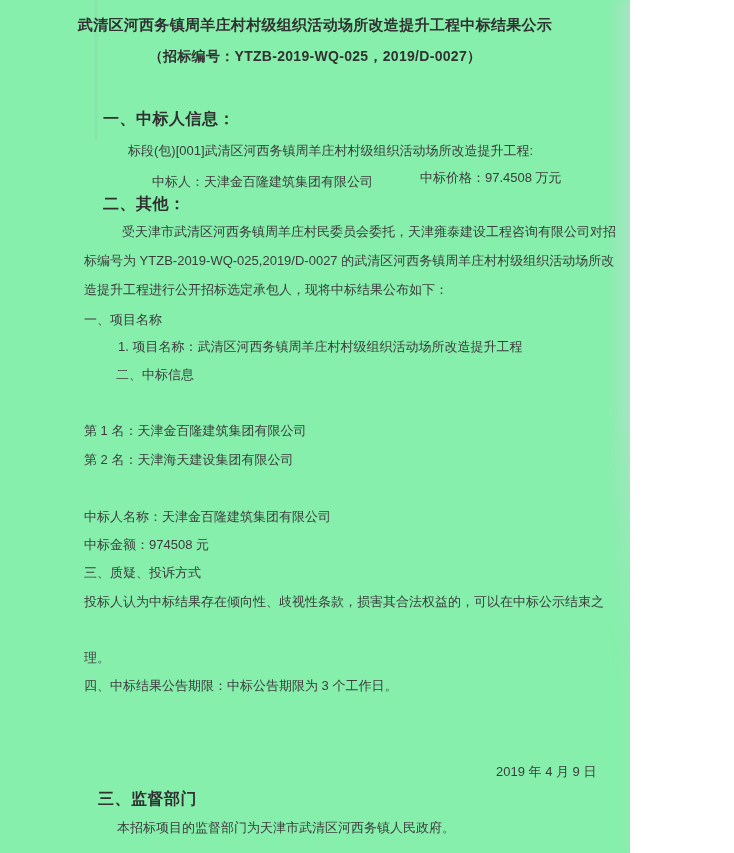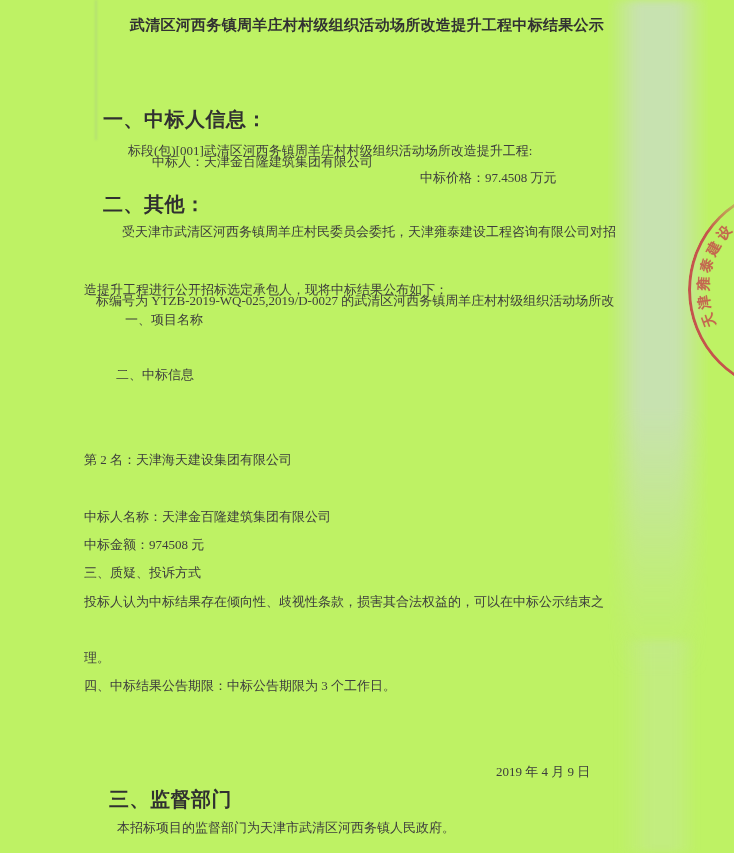--- a/index.html
+++ b/index.html
@@ -1,21 +1,21 @@
 <!DOCTYPE html>
 <html><head>
 <meta charset="utf-8">
 <style>
   html,body{margin:0;padding:0;background:#ffffff;}
   .page{
     position:relative;
-    width:734px;height:853px;
-    background:#bef264;
+    width:630px;height:853px;
+    background:#86efac;
     overflow:hidden;
-    font-family:Liberation Serif, serif;
+    font-family:Liberation Sans, sans-serif;
     color:#3b3b3b;
   }
   
   .scan-band{
     position:absolute;left:608px;top:0;width:100px;height:680px;
     background:linear-gradient(90deg, rgba(206,216,223,0) 0%, rgba(206,216,223,0.62) 30%, rgba(206,216,223,0.62) 68%, rgba(206,216,223,0) 100%);
     filter:blur(4px);
     -webkit-mask-image:linear-gradient(to bottom, black 0%, black 60%, rgba(0,0,0,0.3) 85%, transparent 100%);
     mask-image:linear-gradient(to bottom, black 0%, black 60%, rgba(0,0,0,0.3) 85%, transparent 100%);
   }
@@ -31,21 +31,21 @@
   .ln{
     position:absolute;
     font-size:13px;line-height:20px;white-space:nowrap;
     color:#3d3d3d;
   }
   .title-ln{
     left:0;right:0;text-align:center;
     font-size:15px;font-weight:700;color:#323232;letter-spacing:0.3px;
   }
   .h{
-    font-size:20px;font-weight:700;color:#303030;letter-spacing:0.5px;text-align:right;
+    font-size:16px;font-weight:700;color:#303030;letter-spacing:0.5px;text-align:right;
   }
   
   .stamp{position:absolute;left:0;top:0;width:0;height:0;}
   .stamp-ring{
     position:absolute;left:688px;top:186px;width:208px;height:208px;
     border-radius:50%;
     border:3px solid rgba(198,84,76,0.75);
     box-sizing:border-box;
     -webkit-mask-image:linear-gradient(to bottom, transparent 0%, black 22%, black 92%, rgba(0,0,0,0.4) 100%);
     mask-image:linear-gradient(to bottom, transparent 0%, black 22%, black 92%, rgba(0,0,0,0.4) 100%);
@@ -63,49 +63,52 @@
 </head>
 <body>
 
 <div class="page">
 
   <div class="scan-band"></div>
   <div class="scan-band-lower"></div>
   <div class="crease"></div>
 
   <div class="ln title-ln" style="top:15px;">武清区河西务镇周羊庄村村级组织活动场所改造提升工程中标结果公示</div>
+  <div class="ln title-ln" style="top:46px;font-size:14px;">（招标编号：YTZB-2019-WQ-025，2019/D-0027）</div>
 
   <div class="ln h" style="left:103px;top:109px;">一、中标人信息：</div>
   <div class="ln" style="left:128px;top:141px;">标段(包)[001]武清区河西务镇周羊庄村村级组织活动场所改造提升工程:</div>
-  <div class="ln" style="left:152px;top:152px;">中标人：天津金百隆建筑集团有限公司</div>
+  <div class="ln" style="left:152px;top:172px;">中标人：天津金百隆建筑集团有限公司</div>
   <div class="ln" style="left:420px;top:168px;">中标价格：97.4508 万元</div>
 
   <div class="ln h" style="left:103px;top:194px;">二、其他：</div>
   <div class="ln" style="left:122px;top:222px;">受天津市武清区河西务镇周羊庄村民委员会委托，天津雍泰建设工程咨询有限公司对招</div>
-  <div class="ln" style="left:96px;top:251px;margin-top:40px;">标编号为 YTZB-2019-WQ-025,2019/D-0027 的武清区河西务镇周羊庄村村级组织活动场所改</div>
+  <div class="ln" style="left:84px;top:251px;">标编号为 YTZB-2019-WQ-025,2019/D-0027 的武清区河西务镇周羊庄村村级组织活动场所改</div>
   <div class="ln" style="left:84px;top:280px;text-align:right;">造提升工程进行公开招标选定承包人，现将中标结果公布如下：</div>
 
-  <div class="ln" style="left:84px;top:310px;margin-left:41px;">一、项目名称</div>
+  <div class="ln" style="left:84px;top:310px;">一、项目名称</div>
+  <div class="ln" style="left:118px;top:337px;">1. 项目名称：武清区河西务镇周羊庄村村级组织活动场所改造提升工程</div>
 
   <div class="ln" style="left:84px;top:365px;margin-left:32px;">二、中标信息</div>
 
+  <div class="ln" style="left:84px;top:421px;">第 1 名：天津金百隆建筑集团有限公司</div>
   <div class="ln" style="left:84px;top:450px;">第 2 名：天津海天建设集团有限公司</div>
 
   <div class="ln" style="left:84px;top:507px;">中标人名称：天津金百隆建筑集团有限公司</div>
   <div class="ln" style="left:84px;top:535px;">中标金额：974508 元</div>
 
   <div class="ln" style="left:84px;top:563px;">三、质疑、投诉方式</div>
   <div class="ln" style="left:84px;top:592px;">投标人认为中标结果存在倾向性、歧视性条款，损害其合法权益的，可以在中标公示结束之</div>
   <div class="ln" style="left:84px;top:648px;">理。</div>
 
   <div class="ln" style="left:84px;top:676px;text-align:center;">四、中标结果公告期限：中标公告期限为 3 个工作日。</div>
 
   <div class="ln" style="left:496px;top:762px;">2019 年 4 月 9 日</div>
 
-  <div class="ln h" style="left:109px;top:789px;">三、监督部门</div>
+  <div class="ln h" style="left:98px;top:789px;">三、监督部门</div>
   <div class="ln" style="left:117px;top:818px;">本招标项目的监督部门为天津市武清区河西务镇人民政府。</div>
 
   <div class="stamp">
     <div class="stamp-ring" style="border-color: rgb(197, 84, 76);"></div>
     <div class="stamp-chars" style="color: rgb(197, 84, 76);">
       <span style="--r:-110deg">天</span>
       <span style="--r:-98deg">津</span>
       <span style="--r:-86deg">雍</span>
       <span style="--r:-74deg">泰</span>
       <span style="--r:-62deg">建</span>

